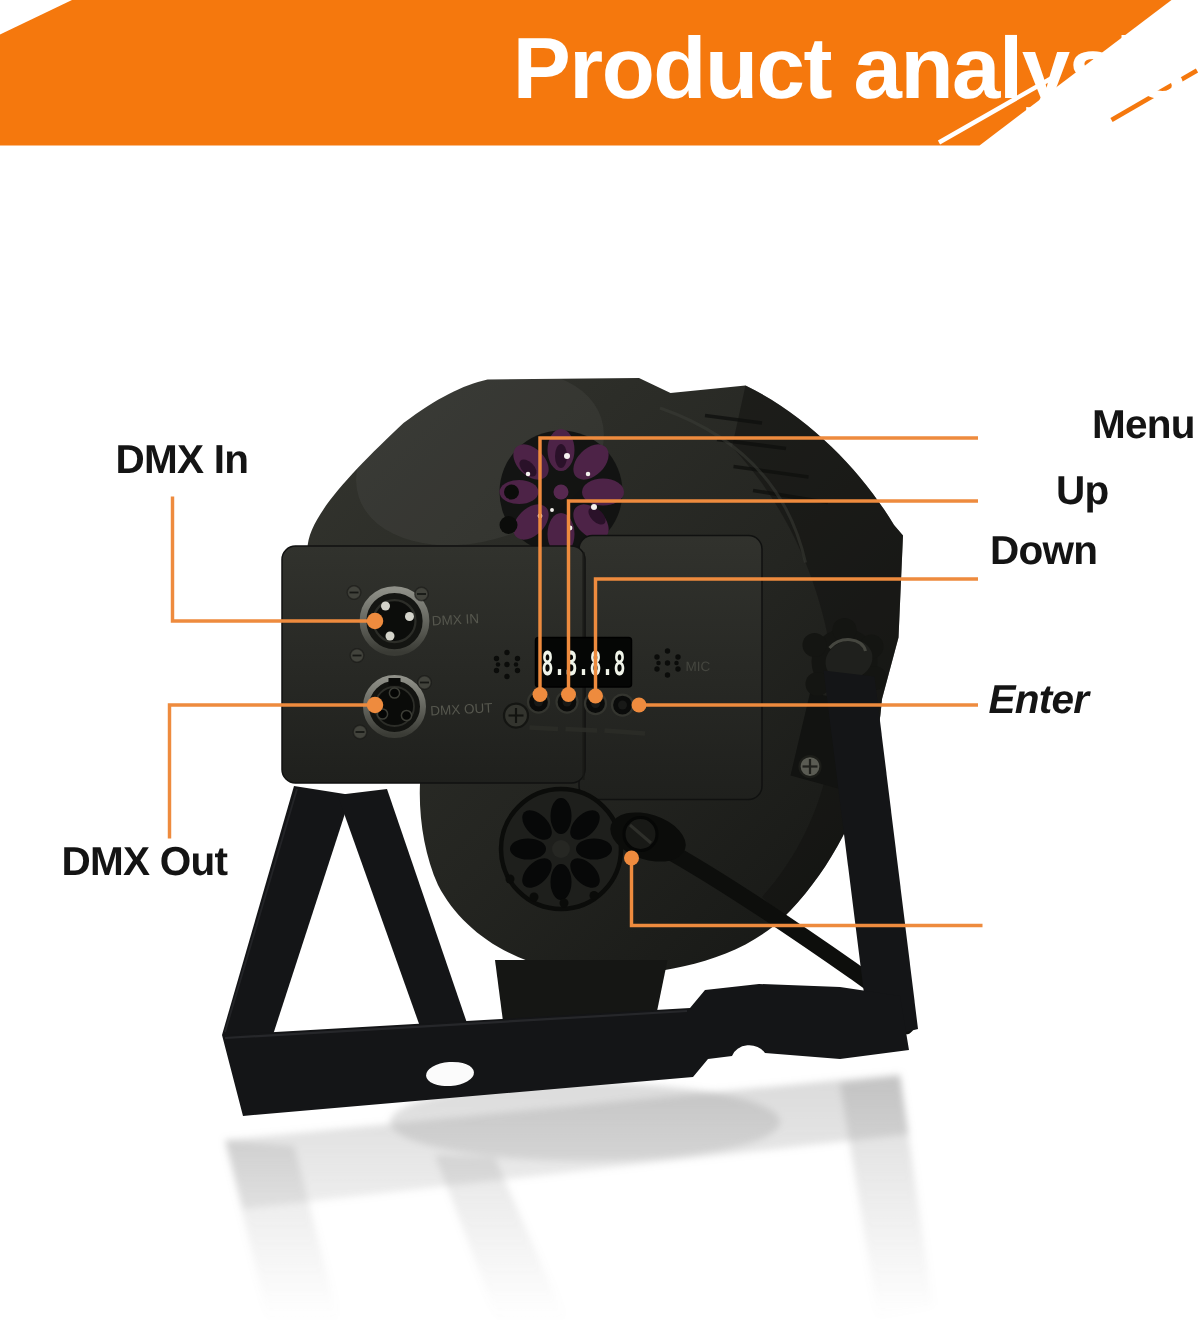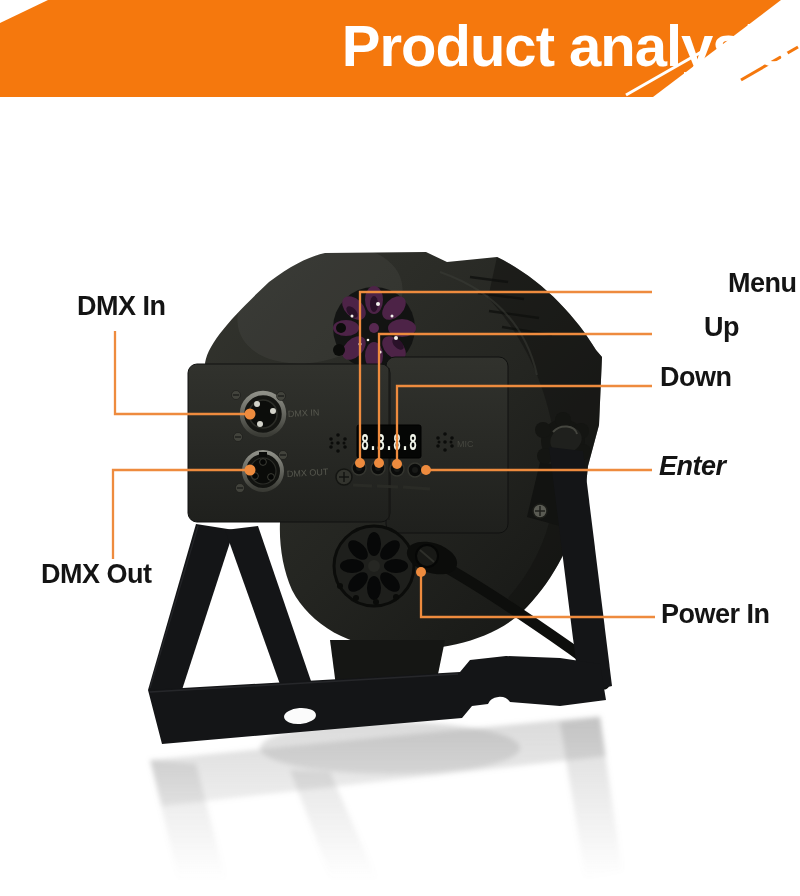--- a/index.html
+++ b/index.html
@@ -8,21 +8,21 @@
   .banner-svg{position:absolute;left:0;top:0;}
   .banner-title{position:absolute;left:0;top:17px;width:790px;text-align:right;
     font-size:58px;font-weight:700;letter-spacing:-1px;color:#ffffff;line-height:1;}
   .device-svg{position:absolute;left:0;top:0;}
   .callout-label{position:absolute;color:#141414;font-size:27px;font-weight:700;
     letter-spacing:-0.5px;line-height:1;white-space:nowrap;}
   .lbl-dmx-in{left:77px;top:293px;}
   .lbl-dmx-out{left:41px;top:561px;}
   .lbl-menu{left:684px;top:270px;margin-left:44px;}
   .lbl-up{left:660px;top:314px;margin-left:44px;}
-  .lbl-down{left:660px;top:364px;}
+  .lbl-down{left:660px;top:354px;}
   .lbl-enter{left:659px;top:453px;font-style:italic;}
   .lbl-power-in{left:661px;top:601px;}
 </style>
 </head>
 <body>
 
 <div class="stage">
 
   <svg class="banner-svg" width="800" height="110" viewBox="0 0 800 110">
     <polygon points="48,0 781,0 653,97 0,97 0,23" fill="#F5780D"></polygon>
@@ -295,15 +295,14 @@
       <circle cx="421" cy="572" r="5"></circle>
     </g>
   </svg>
 
   <div class="callout-label lbl-dmx-in">DMX In</div>
   <div class="callout-label lbl-dmx-out">DMX Out</div>
   <div class="callout-label lbl-menu">Menu</div>
   <div class="callout-label lbl-up">Up</div>
   <div class="callout-label lbl-down">Down</div>
   <div class="callout-label lbl-enter">Enter</div>
-  <div class="callout-label lbl-power-in">Power In</div>
 
 </div>
 
 </body></html>

